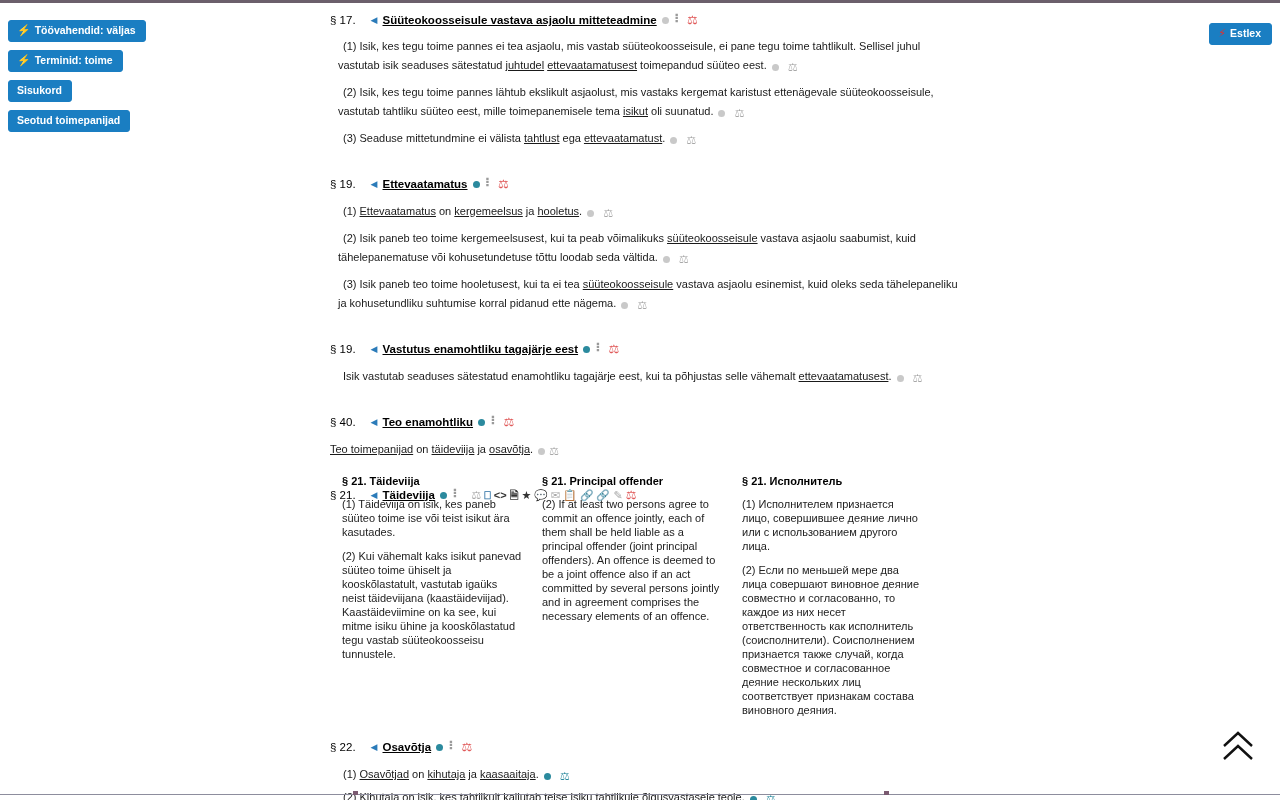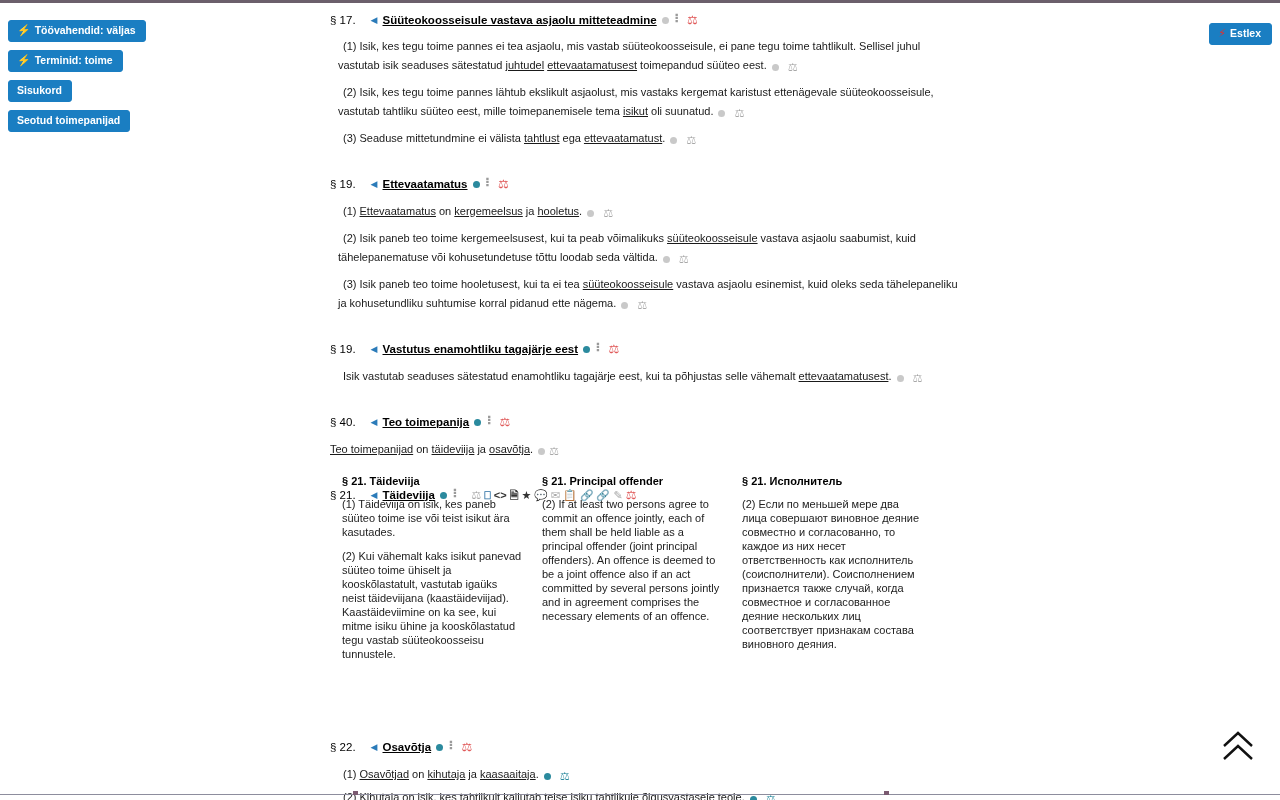--- a/index.html
+++ b/index.html
@@ -212,21 +212,21 @@
   <div style="height:10px"></div>
   <p class="par">Isik vastutab seaduses sätestatud enamohtliku tagajärje eest, kui ta põhjustas selle vähemalt <span class="u">ettevaatamatusest</span>.<span class="inline-ic">
         <span class="dot gray"></span>
         <span class="scale">⚖</span>
       </span></p>
 
   <div class="gap-l"></div>
   <div class="sec-head">
     <span class="sec-num">§ 40.</span>
     <span class="caret">◀</span>
-    <span class="sec-title">Teo toimepanija</span>
+    <span class="sec-title">Teo enamohtliku</span>
     <span class="dot"></span>
     <span class="icon-s icon-flash">⠇</span>
     <span class="icon-s icon-book">⚖</span>
   </div>
   <div style="height:10px"></div>
   <p class="par noind"><span class="u">Teo toimepanijad</span> on <span class="u">täideviija</span> ja <span class="u">osavõtja</span>.<span class="inline-ic">
         <span class="dot gray"></span>
         <span class="scale">⚖</span>
       </span></p>
 
@@ -280,20 +280,21 @@
     <h4>§ 21. Täideviija</h4>
     <p>(1) Täideviija on isik, kes paneb süüteo toime ise või teist isikut ära kasutades.</p>
     <p>(2) Kui vähemalt kaks isikut panevad süüteo toime ühiselt ja kooskõlastatult, vastutab igaüks neist täideviijana (kaastäideviijad). Kaastäideviimine on ka see, kui mitme isiku ühine ja kooskõlastatud tegu vastab süüteokoosseisu tunnustele.</p>
   </div>
   <div class="tcol">
     <h4>§ 21. Principal offender</h4>
     <p>(2) If at least two persons agree to commit an offence jointly, each of them shall be held liable as a principal offender (joint principal offenders). An offence is deemed to be a joint offence also if an act committed by several persons jointly and in agreement comprises the necessary elements of an offence.</p>
   </div>
   <div class="tcol">
     <h4>§ 21. Исполнитель</h4>
+    <p>(1) Исполнителем признается лицо, совершившее деяние лично или с использованием другого лица.</p>
     <p>(2) Если по меньшей мере два лица совершают виновное деяние совместно и согласованно, то каждое из них несет ответственность как исполнитель (соисполнители). Соисполнением признается также случай, когда совместное и согласованное деяние нескольких лиц соответствует признакам состава виновного деяния.</p>
   </div>
 </div>
 
 <div class="to-top">
   <svg width="40" height="34" viewBox="0 0 40 34">
     <polyline points="6,16 20,3 34,16" fill="none" stroke="#111" stroke-width="2.4"></polyline>
     <polyline points="6,29 20,16 34,29" fill="none" stroke="#111" stroke-width="2.4"></polyline>
   </svg>
 </div>

